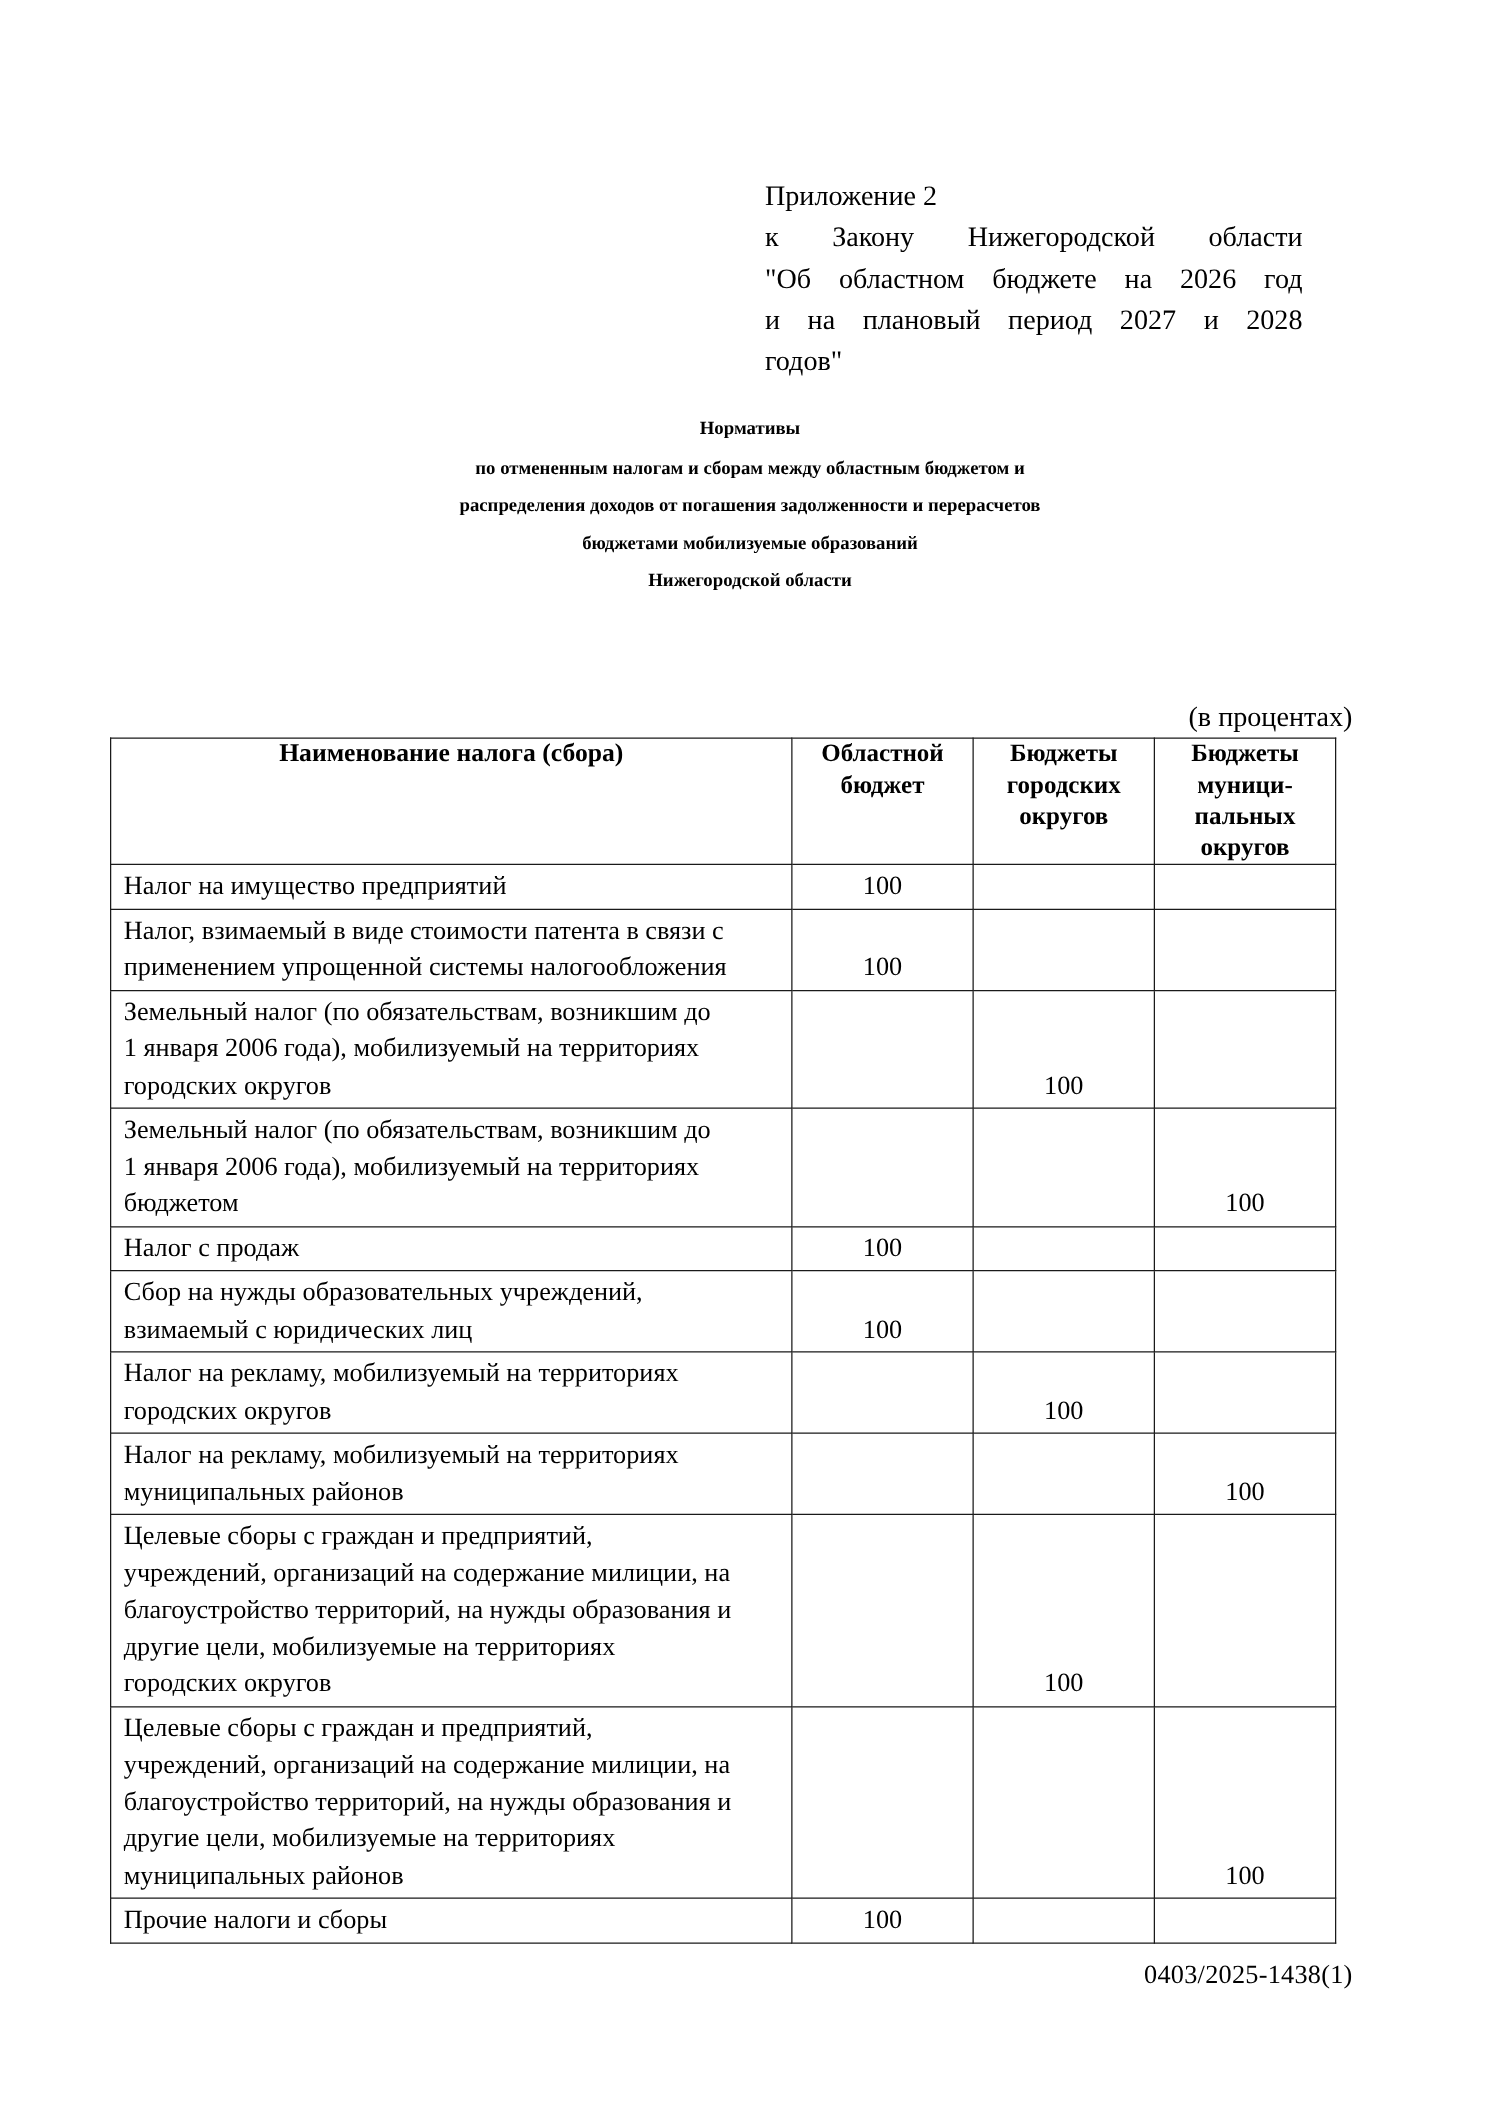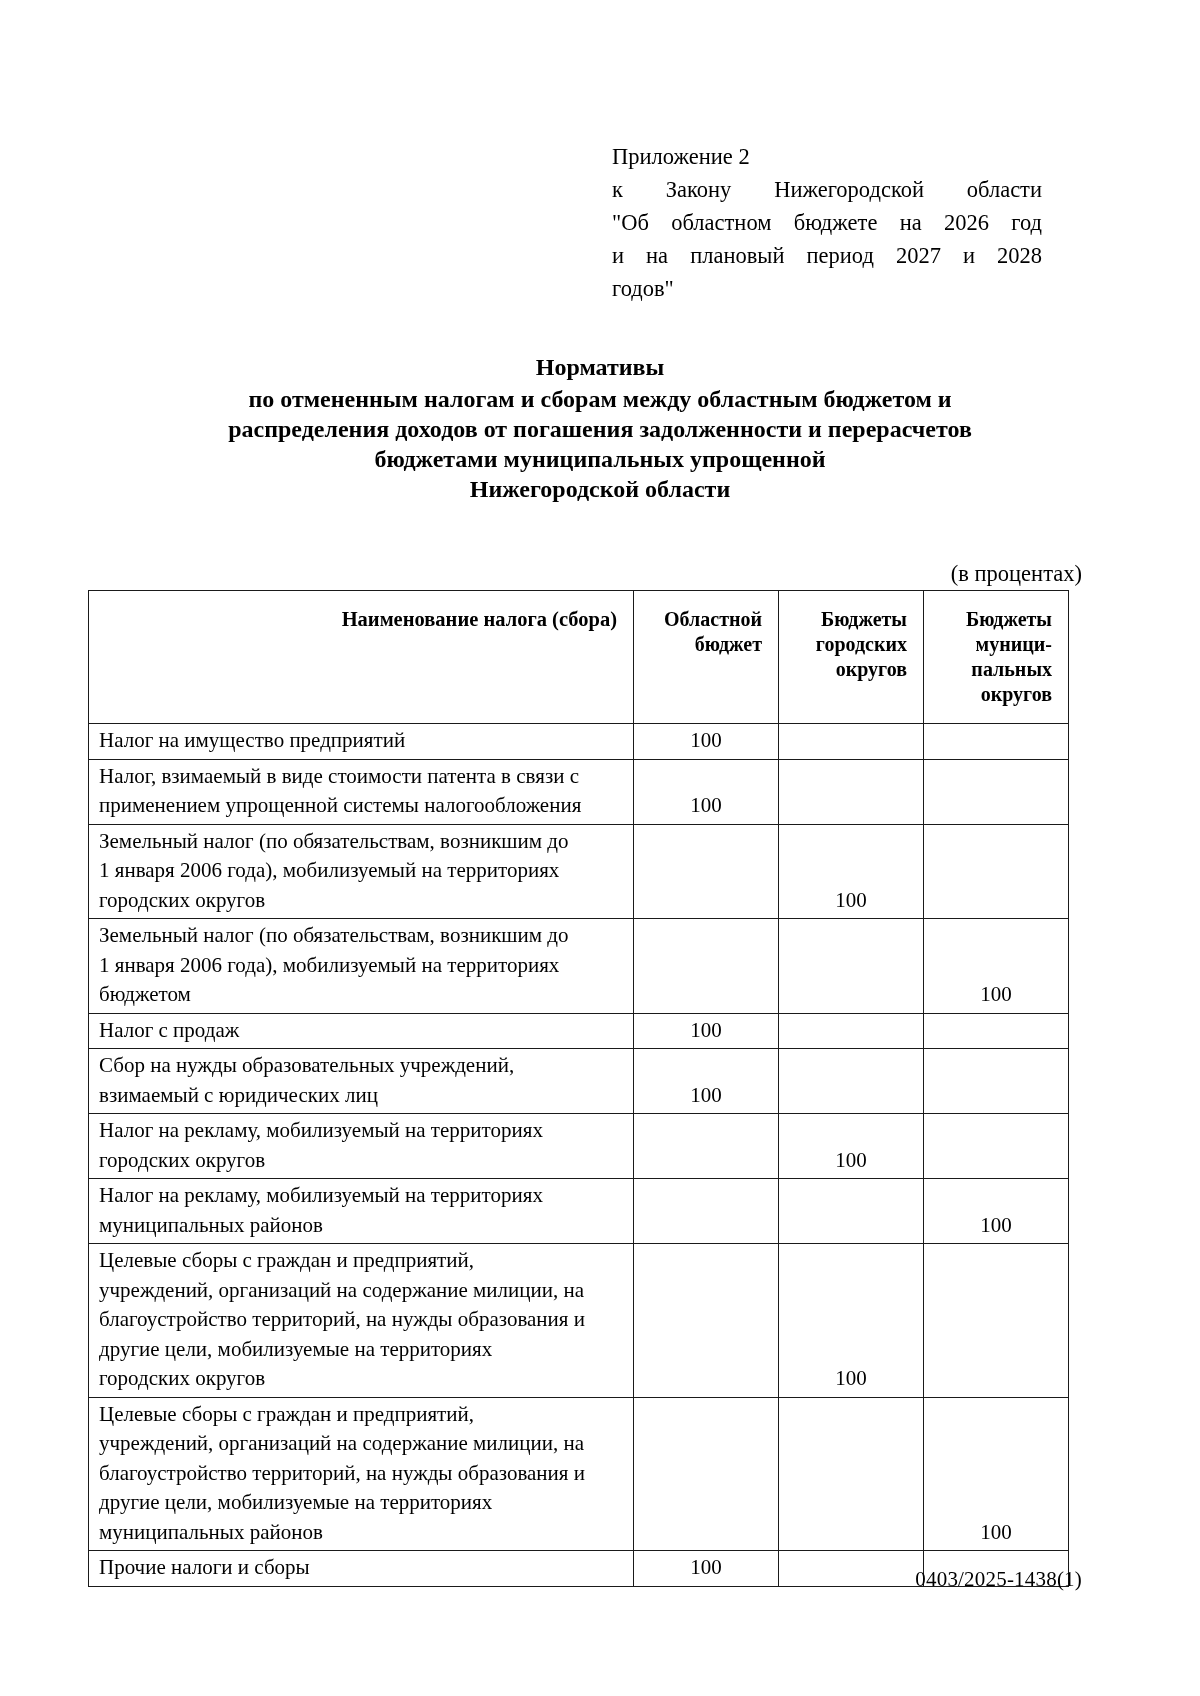--- a/index.html
+++ b/index.html
@@ -41,25 +41,25 @@
   .appendix-ref .justify {
     display: block;
     text-align: justify;
     text-align-last: justify;
   }
 
   
   .doc-title {
     position: absolute;
     left: 100px;
-    top: 352px;
+    top: 328px;
     width: 1000px;
     text-align: center;
     font-weight: bold;
-    font-size: 24px;
+    font-size: 15px;
     line-height: 30px;
   }
   .doc-title .main {
     display: block;
     margin-bottom: 2px;
   }
   .doc-title .sub {
     display: block;
   }
 
@@ -81,23 +81,22 @@
   }
   table.norm {
     border-collapse: collapse;
     width: 980px;
     table-layout: fixed;
     font-size: 19.5px;
   }
   table.norm th,
   table.norm td {
     border: 1.4px solid #1a1a1a;
-    padding: 16px;
+    padding: 0;
     vertical-align: top;
-    text-align: right;
   }
   table.norm col.c1 { width: 545px; }
   table.norm col.c2 { width: 145px; }
   table.norm col.c3 { width: 145px; }
   table.norm col.c4 { width: 145px; }
 
   thead th {
     font-weight: bold;
     text-align: center;
     vertical-align: middle;
@@ -147,21 +146,21 @@
     <span class="justify">к Закону Нижегородской области</span>
     <span class="justify">"Об областном бюджете на 2026 год</span>
     <span class="justify">и на плановый период 2027 и 2028</span>
     <span class="line">годов"</span>
   </div>
 
   <div class="doc-title">
     <span class="main">Нормативы</span>
     <span class="sub">по отмененным налогам и сборам между областным бюджетом и</span>
     <span class="sub">распределения доходов от погашения задолженности и перерасчетов</span>
-    <span class="sub">бюджетами муниципальных упрощенной</span>
+    <span class="sub">бюджетами мобилизуемые образований</span>
     <span class="sub">Нижегородской области</span>
   </div>
 
   <div class="units-note">(в процентах)</div>
 
   <div class="tbl-wrap">
     <table class="norm">
       <colgroup>
         <col class="c1">
           <col class="c2">

